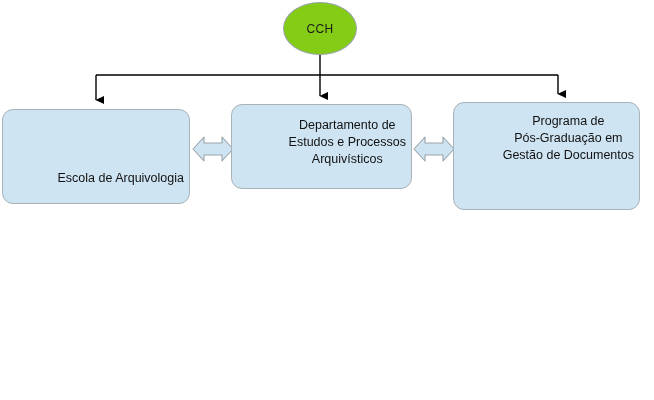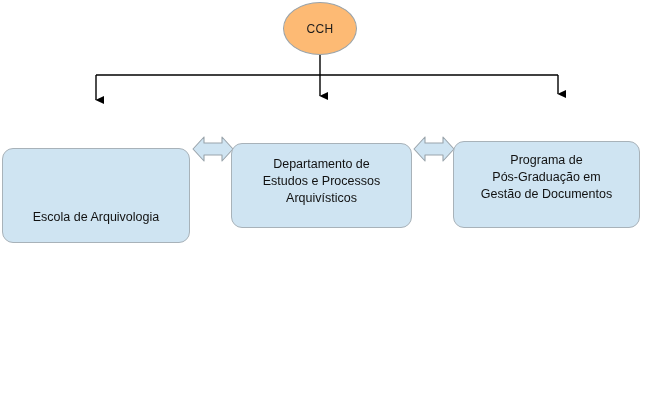--- a/index.html
+++ b/index.html
@@ -30,21 +30,21 @@
   }
 
   
   .node-ellipse {
     position: absolute;
     left: 283px;
     top: 2px;
     width: 74px;
     height: 53px;
     border-radius: 50%;
-    background: #fdba74;
+    background: #84cc16;
     border: 1px solid #9aa4ab;
     box-sizing: border-box;
     display: flex;
     align-items: center;
     justify-content: center;
   }
   .node-ellipse .node-text {
     font-size: 12px;
     color: #1b1b1b;
     letter-spacing: .3px;
@@ -52,22 +52,21 @@
 
   
   .node-box {
     position: absolute;
     background: #cfe4f2;
     border: 1px solid #a8b2b9;
     border-radius: 11px;
     box-sizing: border-box;
     overflow: hidden;
     display: flex;
-    justify-content: center;
-    margin-top: 39px;
+    justify-content: flex-end;
   }
   .node-box .node-text {
     font-size: 12.5px;
     line-height: 17px;
     color: #111111;
     text-align: center;
     white-space: pre-line;
     padding: 0 5px;
   }
 
@@ -86,21 +85,21 @@
     width: 181px;
     height: 85px;
     align-items: flex-start;
   }
   #box-departamento .node-text { padding-top: 12px; }
 
   #box-programa {
     left: 453px;
     top: 102px;
     width: 187px;
-    height: 87px;
+    height: 108px;
     align-items: flex-start;
   }
   #box-programa .node-text { padding-top: 10px; }
 
   
   .bidi-arrow {
     position: absolute;
     width: 44px;
     height: 36px;
   }

